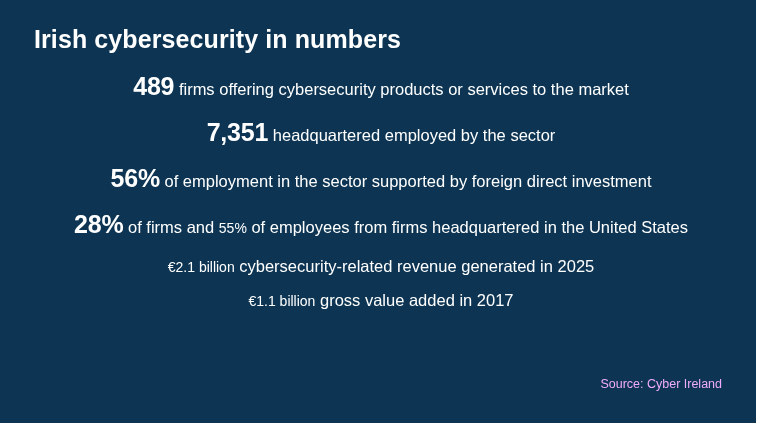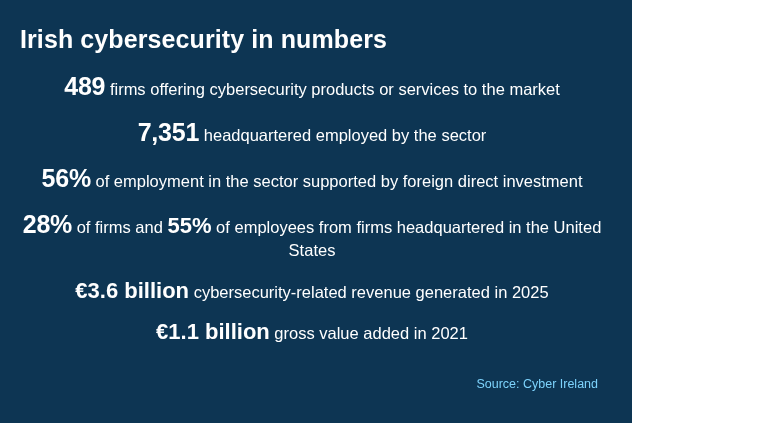--- a/index.html
+++ b/index.html
@@ -8,25 +8,25 @@
     background: #ffffff;
   }
   body {
     width: 768px;
     height: 423px;
     font-family: "Liberation Sans", sans-serif;
   }
   .infographic {
     position: relative;
     box-sizing: border-box;
-    width: 632px;
+    width: 756px;
     height: 423px;
     background: #0d3553;
     color: #ffffff;
-    padding: 22px 28px 10px 20px;
+    padding: 22px 28px 10px 34px;
     overflow: hidden;
   }
   .title {
     font-size: 25px;
     font-weight: bold;
     letter-spacing: 0.1px;
     margin: 4px 0 16px 0;
     line-height: 1.1;
   }
   .stat {
@@ -35,38 +35,38 @@
     font-size: 16.5px;
     font-weight: normal;
     text-align: center;
   }
   .stat .big {
     font-size: 25px;
     font-weight: bold;
     letter-spacing: -0.2px;
   }
   .stat .mid {
-    font-size: 22px;
-    font-weight: bold;
+    font-size: 14px;
+    font-weight: normal;
   }
   .stat .txt {
     font-size: 16.5px;
   }
   .stat.tight {
     margin-bottom: 13px;
   }
   .stat.wrap {
     margin-bottom: 16px;
   }
   .source {
     position: absolute;
     right: 34px;
     bottom: 32px;
     font-size: 12.5px;
-    color: #7dd3fc;
+    color: #f0abfc;
   }
 </style>
 </head>
 <body>
 
 <div class="infographic">
 
   <div class="title">Irish cybersecurity in numbers</div>
 
   <p class="stat">
@@ -80,22 +80,22 @@
 
   <p class="stat">
     <span class="big">56%</span><span class="txt"> of employment in the sector supported by foreign direct investment</span>
   </p>
 
   <p class="stat wrap">
     <span class="big">28%</span><span class="txt"> of firms and </span><span class="mid">55%</span><span class="txt"> of employees from firms headquartered in the United States</span>
   </p>
 
   <p class="stat tight">
-    <span class="mid">€3.6 billion</span><span class="txt"> cybersecurity-related revenue generated in 2025</span>
+    <span class="mid">€2.1 billion</span><span class="txt"> cybersecurity-related revenue generated in 2025</span>
   </p>
 
   <p class="stat tight">
-    <span class="mid">€1.1 billion</span><span class="txt"> gross value added in 2021</span>
+    <span class="mid">€1.1 billion</span><span class="txt"> gross value added in 2017</span>
   </p>
 
   <div class="source">Source: Cyber Ireland</div>
 
 </div>
 
 </body></html>

